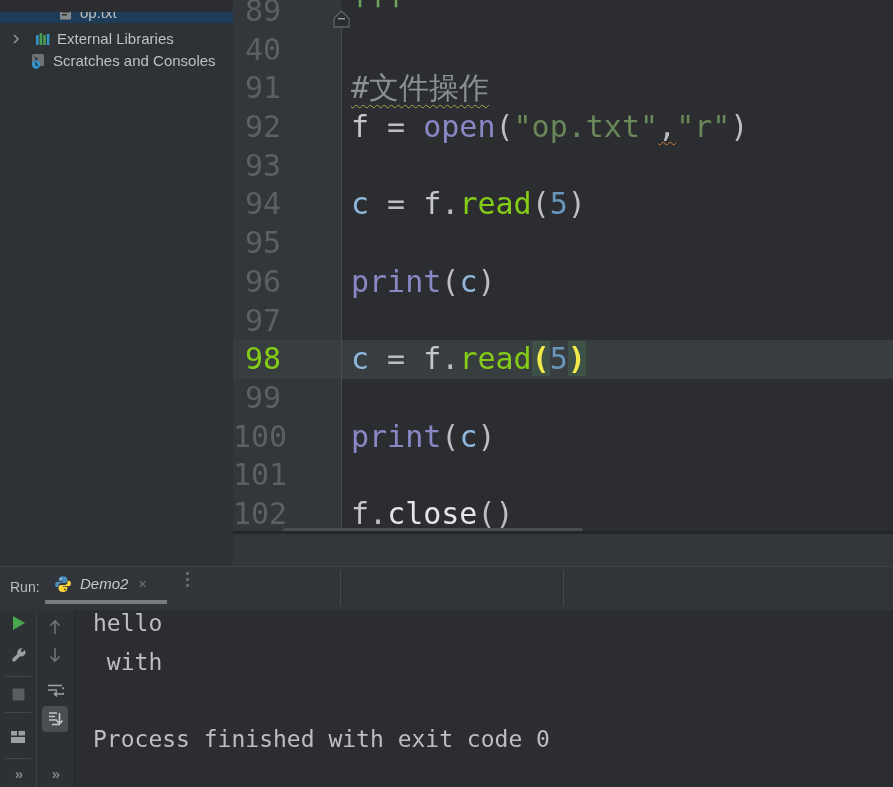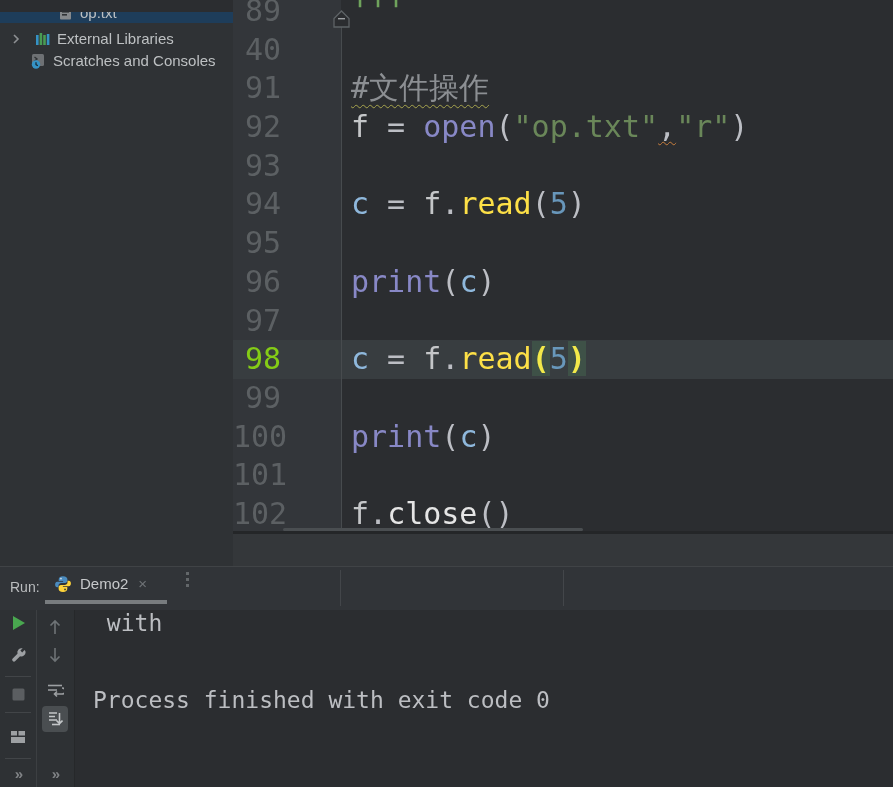--- a/index.html
+++ b/index.html
@@ -25,38 +25,38 @@
   #gutter{position:absolute;left:0;top:-8px;width:48px;text-align:right;color:#5C6063;}
   #gutter .gline{height:38.7px;line-height:38.7px;}
   #gutter .gline.cur{color:#84cc16;}
   #code-lines{position:absolute;left:118px;top:-8px;color:#BCBEC4;white-space:pre;}
   #code-lines .cline{height:38.7px;line-height:38.7px;}
   .hscroll-thumb{position:absolute;left:50px;bottom:1px;width:300px;height:3px;background:#4A4E51;border-radius:2px;}
   
   .tk-plain{color:#C4C6C8}
   .tk-punct{color:#BCBEC4}
   .tk-var{color:#8FB8DC}
-  .tk-method{color:#fde047}
+  .tk-method{color:#84cc16}
   .tk-method2{color:#e5e5e5}
   .tk-builtin{color:#8888C6}
   .tk-str{color:#6A8759}
   .tk-str2{color:#6FA35C}
   .tk-num{color:#6897BB}
   .tk-comment{color:#8C8F93}
   .tk-paren{color:#F2E94A;font-weight:bold;background:#3E5147;}
   .sq-typo{text-decoration-line:underline;text-decoration-style:wavy;text-decoration-color:#A8A54E;text-decoration-thickness:1px;text-underline-offset:6px;}
   .sq-warn{text-decoration-line:underline;text-decoration-style:wavy;text-decoration-color:#C87E3C;text-decoration-thickness:1px;text-underline-offset:4px;}
   
   .editor-bottom-line{position:absolute;left:233px;top:531px;width:660px;height:3px;background:#242628;}
   .split-band{position:absolute;left:233px;top:534px;width:660px;height:32px;background:#34373A;}
   
   .runbar{position:absolute;left:0;top:566px;width:893px;height:44px;background:#313438;border-top:1px solid #404346;box-sizing:border-box;}
   .run-label{position:absolute;left:10px;top:12px;font-size:14px;color:#BBBDBF;}
   .run-tab{position:absolute;left:48px;top:0;height:33px;display:flex;align-items:center;padding:0 6px;}
-  .run-tab .tab-title{margin-left:8px;font-size:15px;color:#C6C8CA;}
+  .run-tab .tab-title{margin-left:8px;font-size:15px;color:#C6C8CA;font-style:italic;}
   .run-tab .tab-close{margin-left:10px;font-size:15px;color:#6F7377;}
   .tab-underline{position:absolute;left:45px;top:33px;width:122px;height:4px;background:#787C7F;}
   .drag-dots{position:absolute;left:186px;top:5px;height:15px;width:0;border-left:3px dotted #63676A;}
   .runbar-sep{position:absolute;top:3px;width:1px;height:36px;background:#43464A;}
   
   .console-strip-a{position:absolute;left:0;top:610px;width:37px;height:177px;background:#2E3134;border-right:1px solid #3C3F42;box-sizing:border-box;}
   .console-strip-b{position:absolute;left:37px;top:610px;width:38px;height:177px;background:#2E3134;border-right:1px solid #26282A;box-sizing:border-box;}
   .tb-btn{position:absolute;display:flex;align-items:center;justify-content:center;width:24px;height:24px;}
   .tb-sep{position:absolute;left:5px;width:26px;height:1px;background:#424548;}
   .more-glyph{color:#808386;font-size:15px;letter-spacing:-2px;font-weight:bold;}
@@ -220,14 +220,14 @@
     <path d="M1 2 H9 M1 5.5 H7 M1 9 H9" stroke="#C3C6C8" stroke-width="1.6" fill="none"></path>
     <path d="M11.5 2 V12 M8.5 9.5 L11.5 12.5 L14.5 9.5" stroke="#C3C6C8" stroke-width="1.6" fill="none"></path>
     <path d="M4 13.5 H12" stroke="#C3C6C8" stroke-width="1.6" fill="none"></path>
   </svg>
 </div>
 <div class="tb-btn" style="left:43px;top:761px;">
   <span class="more-glyph">»</span>
 </div>
 
 <div class="console">
-  <div id="console-lines"><div class="console-line"> with</div><div class="console-line"> </div><div class="console-line">Process finished with exit code 0</div></div>
+  <div id="console-lines"><div class="console-line">hello</div><div class="console-line"> with</div><div class="console-line"> </div><div class="console-line">Process finished with exit code 0</div></div>
 </div>
 
 </body></html>

